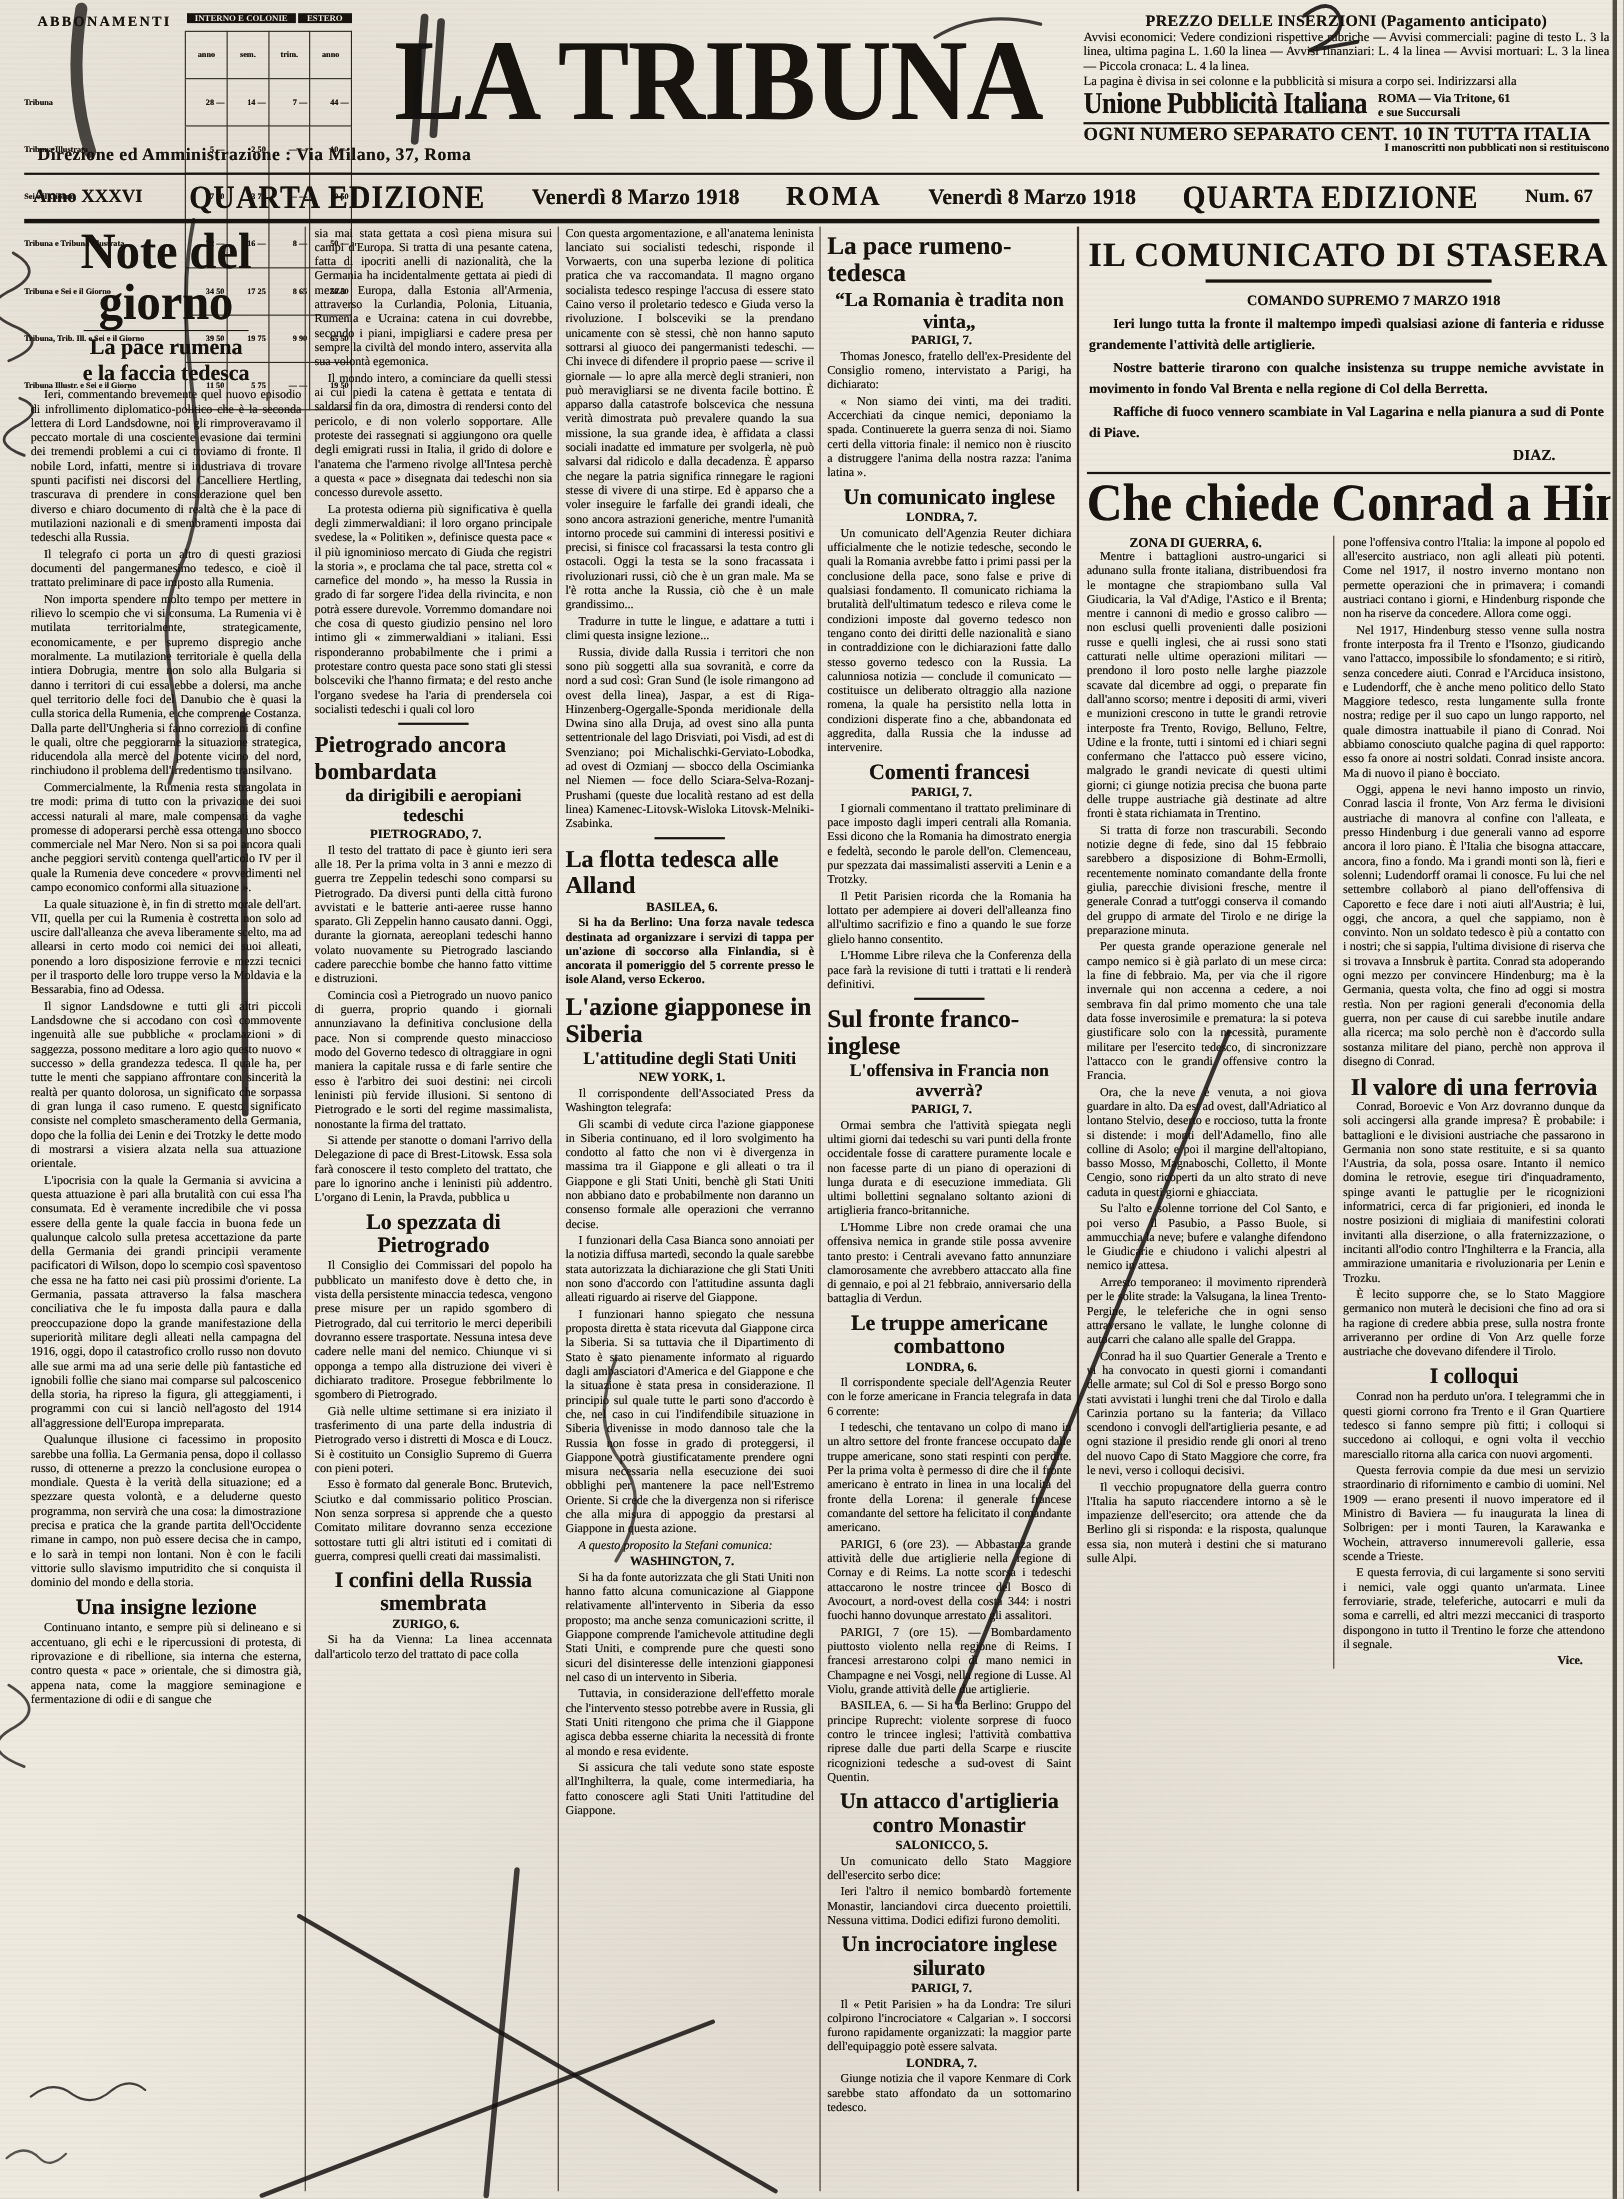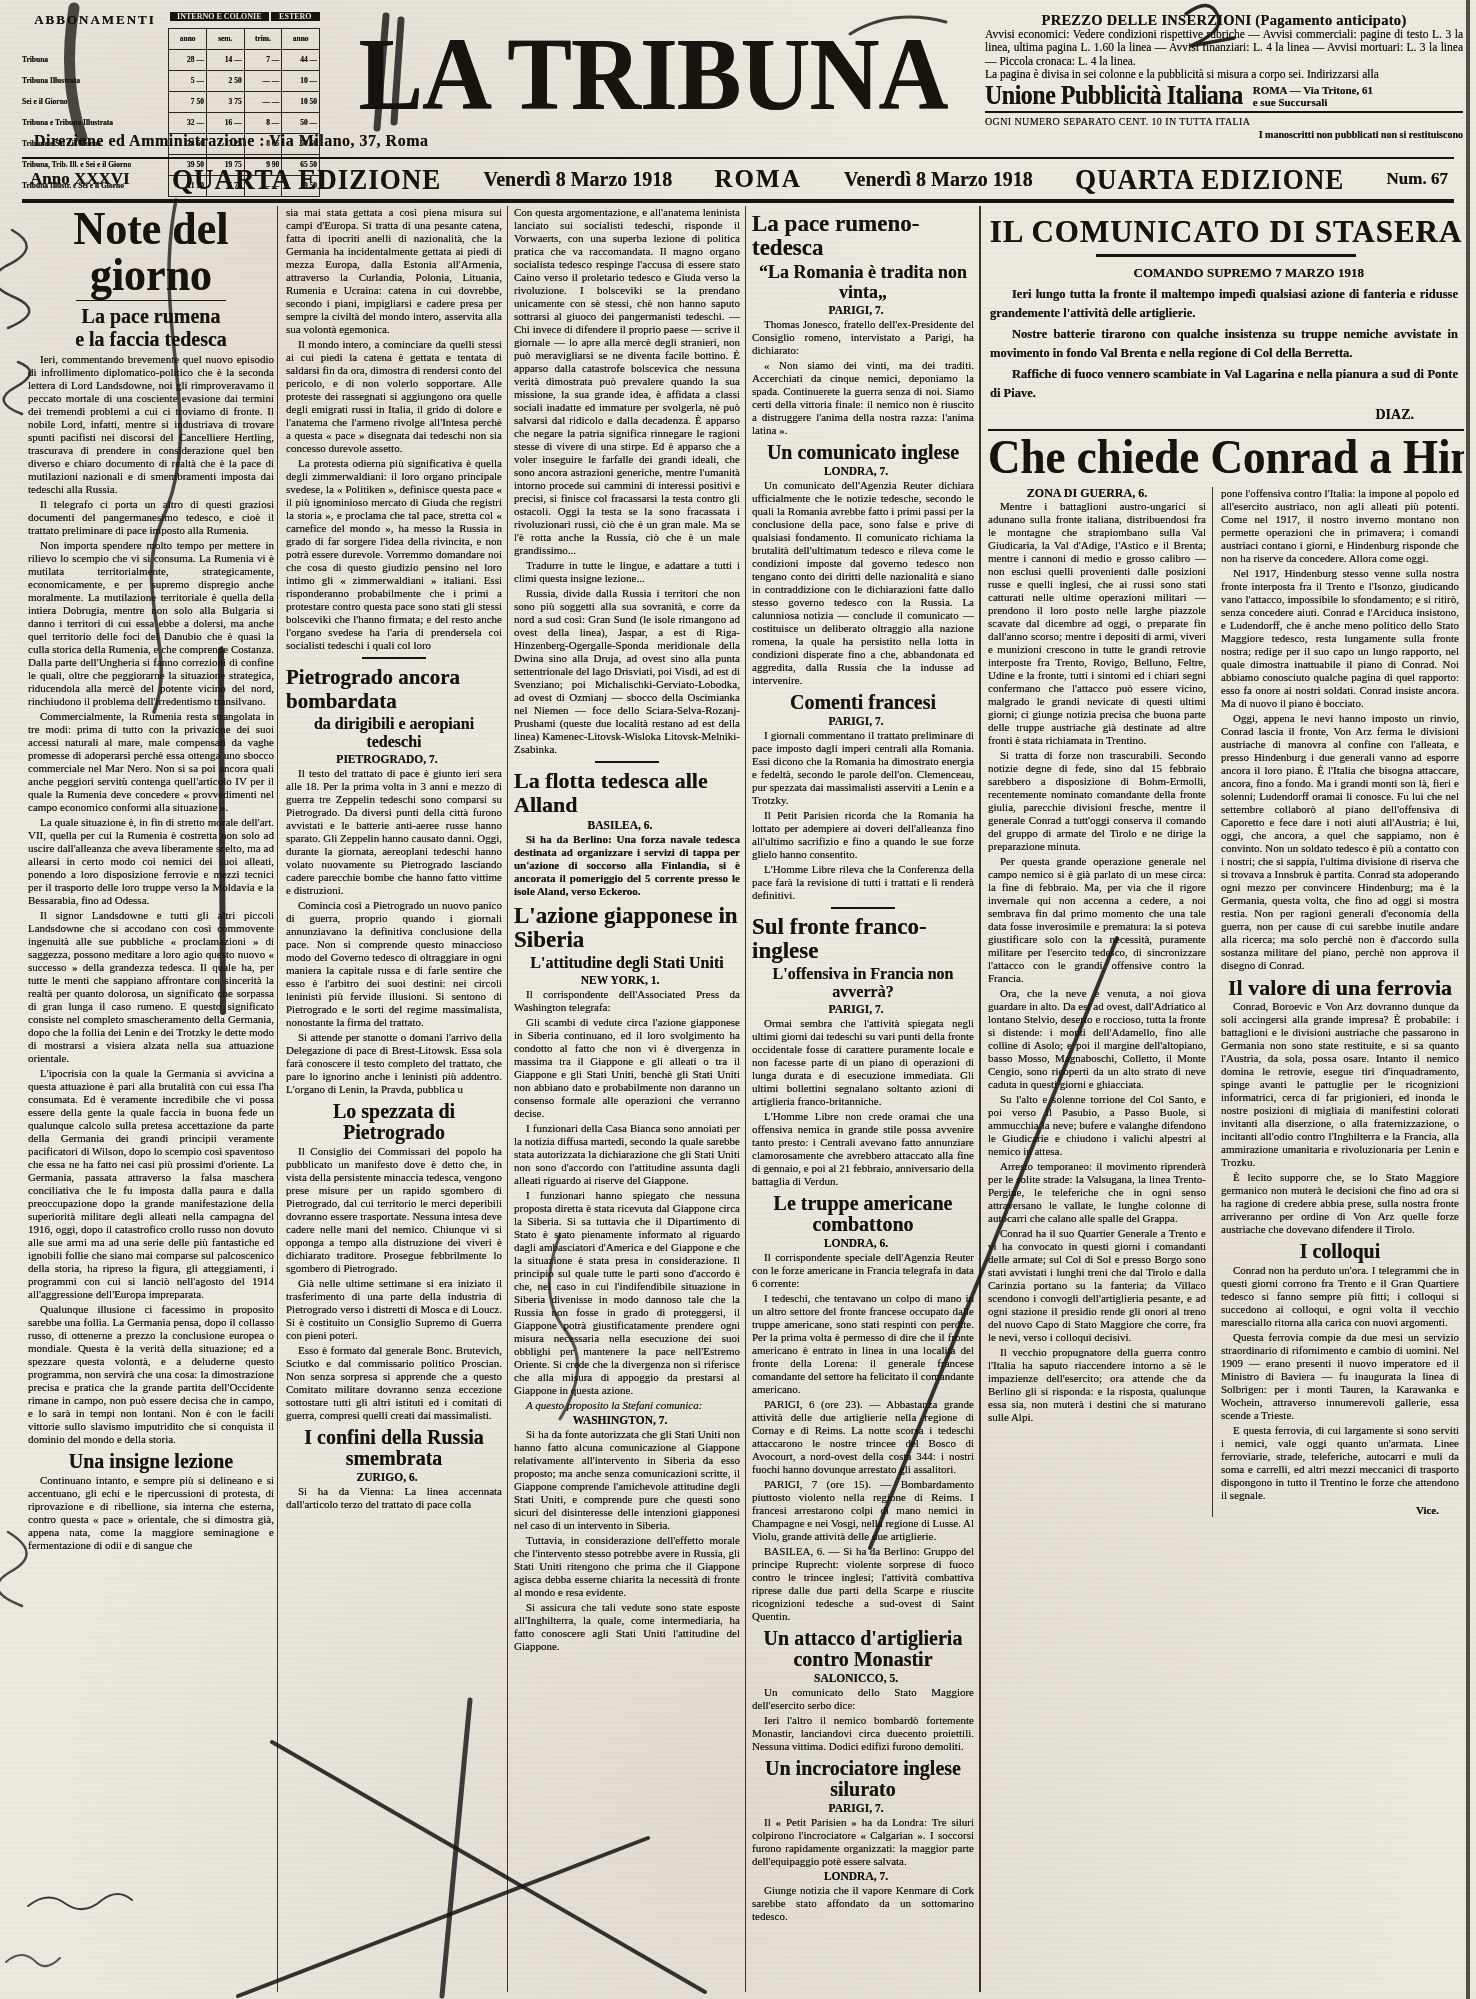--- a/index.html
+++ b/index.html
@@ -9,34 +9,34 @@
       radial-gradient(circle at 18% 12%, rgba(120,110,90,.10), transparent 28%),
       radial-gradient(circle at 82% 64%, rgba(120,110,90,.08), transparent 30%),
       radial-gradient(circle at 50% 90%, rgba(100,90,70,.10), transparent 35%),
       repeating-linear-gradient(0deg, rgba(90,80,60,.025) 0 2px, transparent 2px 5px);
     font-family:"Liberation Serif","DejaVu Serif",serif;color:#17140f;}
   .ink{text-shadow:0 0 .5px rgba(20,15,5,.65);}
   
   .abb-box{position:absolute;left:20px;top:12px;width:300px;height:112px;font-size:8px;}
   .abb-title{font-weight:bold;font-size:13px;letter-spacing:2px;text-align:center;width:150px;}
   table.abb{border-collapse:collapse;width:100%;font-size:7.5px;font-weight:bold;}
-  table.abb td,table.abb th{border:1px solid #2a251c;padding:5px 2px;line-height:10px;white-space:nowrap;}
+  table.abb td,table.abb th{border:1px solid #2a251c;padding:16px 2px;line-height:10px;white-space:nowrap;}
   table.abb td.lab{border-left:none;border-top:none;border-bottom:none;overflow:hidden;}
   table.abb td.num{text-align:right;width:26px;}
   .masthead{position:absolute;left:308px;top:18px;width:690px;text-align:center;
     font-size:97px;font-weight:bold;letter-spacing:-1px;transform:scaleY(1.08);
     font-family:"Liberation Serif",serif;white-space:nowrap;}
   .addr{position:absolute;left:34px;top:132px;font-weight:bold;font-size:16px;letter-spacing:.5px;}
   .ins-box{position:absolute;left:985px;top:14px;width:478px;font-size:11.5px;line-height:13.5px;text-align:justify;}
   .ins-title{font-weight:bold;font-size:14.5px;text-align:center;letter-spacing:.3px;}
   .ins-agency{display:flex;align-items:center;gap:10px;margin-top:2px;}
   .ins-agency .ag{font-weight:bold;font-size:24px;white-space:nowrap;letter-spacing:-.5px;transform:scaleY(1.15);}
   .ins-agency .agaddr{font-weight:bold;font-size:11px;line-height:12px;}
   .ins-sep{border-top:2px solid #17140f;margin:3px 0 2px;}
-  .percopy{font-weight:normal;font-size:10px;letter-spacing:.4px;}
+  .percopy{font-weight:bold;font-size:17px;letter-spacing:.4px;}
   .manus{font-size:10px;font-weight:bold;text-align:right;}
   .dateline{position:absolute;left:22px;top:157px;width:1432px;height:40px;
     border-top:2px solid #17140f;border-bottom:4px solid #17140f;
     display:flex;align-items:center;justify-content:space-between;}
   .dl-anno{font-weight:bold;font-size:17px;}
   .dl-ed{font-weight:bold;font-size:27px;letter-spacing:1px;transform:scaleY(1.1);white-space:nowrap;}
   .dl-date{font-weight:bold;font-size:20px;white-space:nowrap;}
   .dl-city{font-weight:bold;font-size:25px;letter-spacing:2px;}
   .dl-num{font-weight:bold;font-size:17px;white-space:nowrap;}
   

